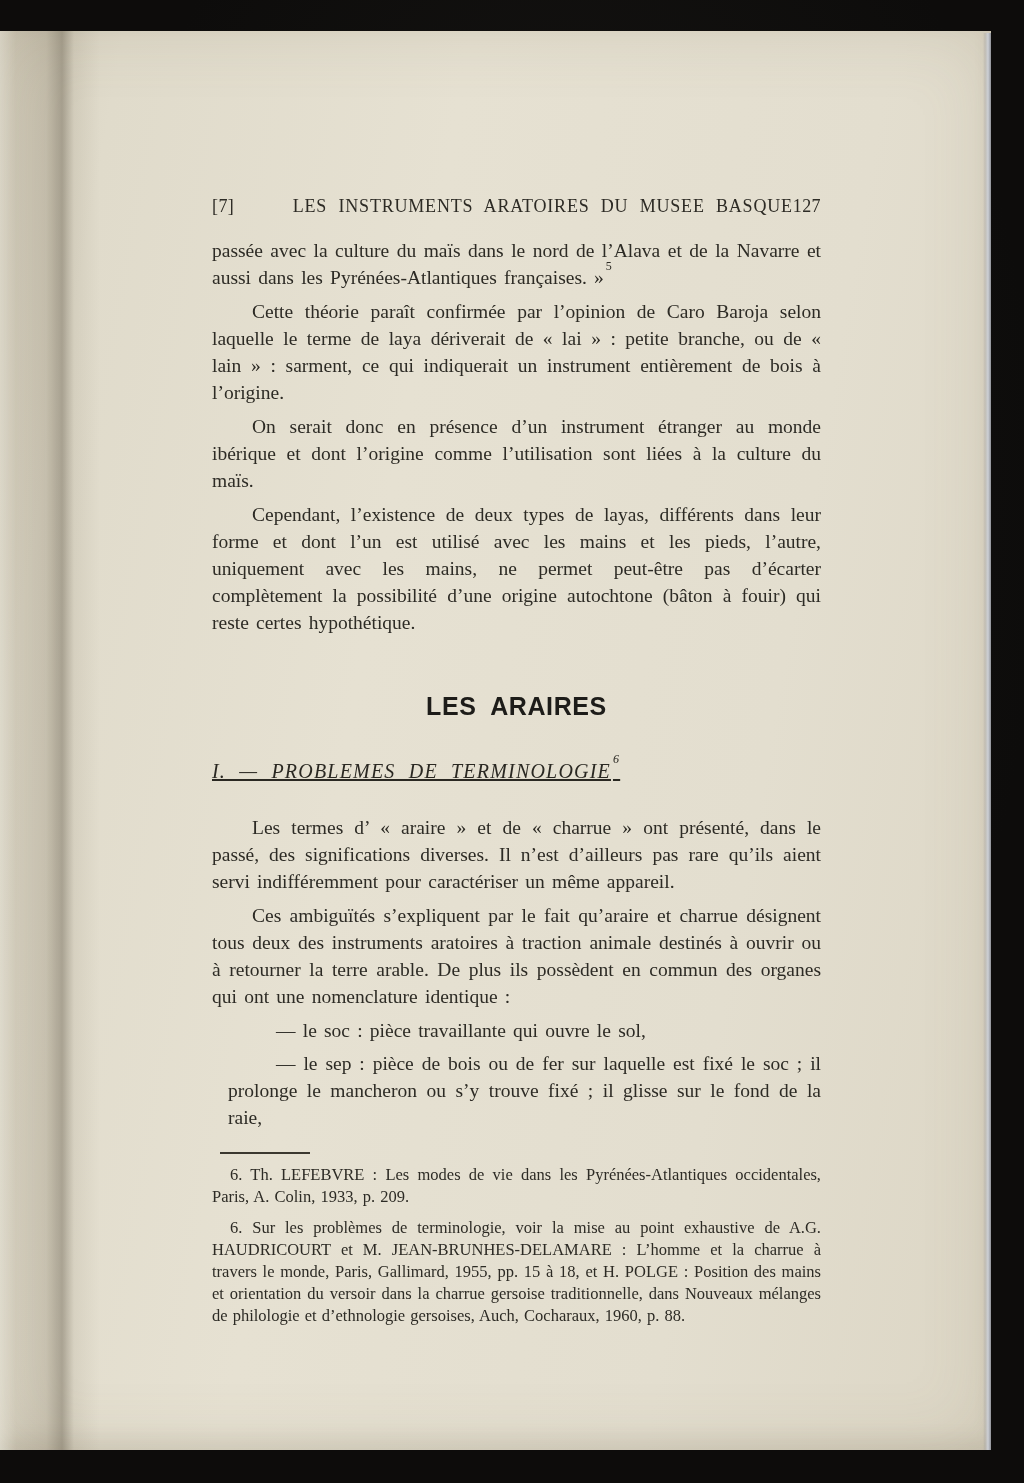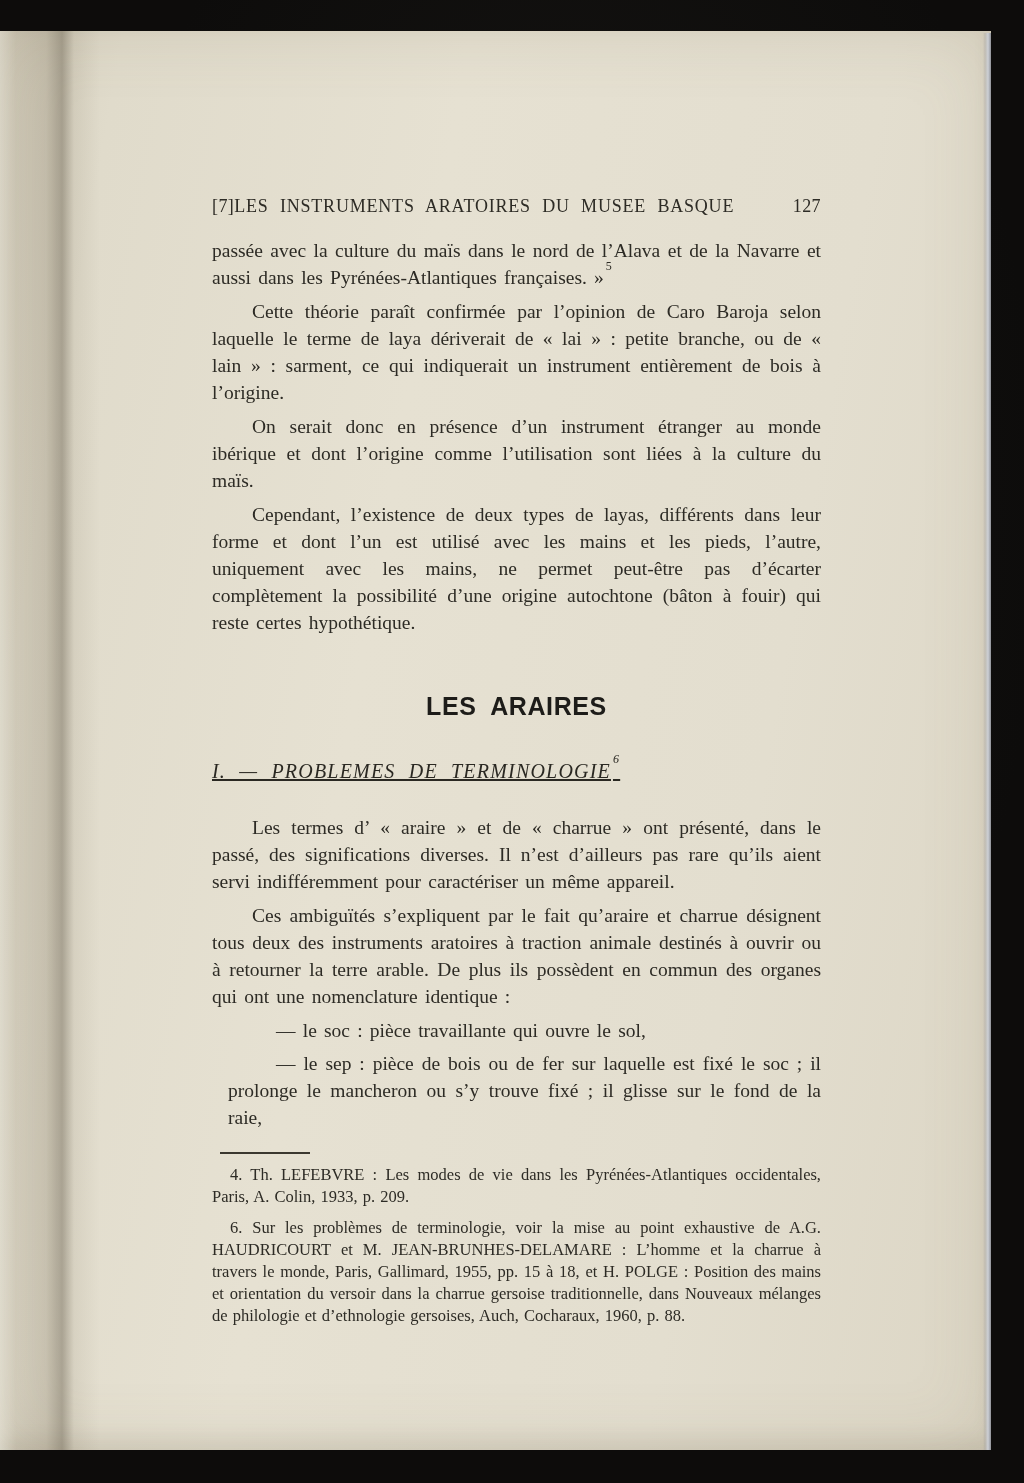--- a/index.html
+++ b/index.html
@@ -61,21 +61,21 @@
     margin-top: 165px;
     display: flex;
     align-items: baseline;
     font-size: 18px;
     letter-spacing: 0.4px;
     white-space: nowrap;
   }
   .folio-bracket { flex: 0 0 auto; }
   .running-title {
     flex: 1 1 auto;
-    text-align: left;
+    text-align: right;
     letter-spacing: 0.8px;
     word-spacing: 6px;
   }
   .folio-number { flex: 0 0 auto; }
 
   .body-p {
     font-size: 19.5px;
     line-height: 27px;
     text-align: justify;
     margin: 0 0 7px 0;
@@ -165,19 +165,19 @@
 
     <p class="body-p indent"><span>Ces ambiguïtés s’expliquent par le fait qu’araire et charrue désignent tous deux des instruments aratoires à traction animale destinés à ouvrir ou à retourner la terre arable. De plus ils possèdent en commun des organes qui ont une nomenclature identique :</span></p>
 
     <p class="body-p list-item"><span>— le soc : pièce travaillante qui ouvre le sol,</span></p>
 
     <p class="body-p list-item"><span>— le sep : pièce de bois ou de fer sur laquelle est fixé le soc ; il prolonge le mancheron ou s’y trouve fixé ; il glisse sur le fond de la raie,</span></p>
 
     <div class="footnotes">
       <div class="fn-rule"></div>
 
-      <p class="footnote"><span>4. Th. LEFEBVRE : </span><span class="it">Les modes de vie dans les Pyrénées-Atlantiques occidentales,</span><span> Paris, A. Colin, 1933, p. 209.</span></p>
+      <p class="footnote"><span>6. Th. LEFEBVRE : </span><span class="it">Les modes de vie dans les Pyrénées-Atlantiques occidentales,</span><span> Paris, A. Colin, 1933, p. 209.</span></p>
 
       <p class="footnote"><span>6. Sur les problèmes de terminologie, voir la mise au point exhaustive de A.G. HAUDRICOURT et M. JEAN-BRUNHES-DELAMARE : </span><span class="it">L’homme et la charrue à travers le monde,</span><span> Paris, Gallimard, 1955, pp. 15 à 18, et H. POLGE : Position des mains et orientation du versoir dans la charrue gersoise traditionnelle, dans </span><span class="it">Nouveaux mélanges de philologie et d’ethnologie gersoises,</span><span> Auch, Cocharaux, 1960, p. 88.</span></p>
     </div>
 
   </div>
 </div>
 
 </body></html>

